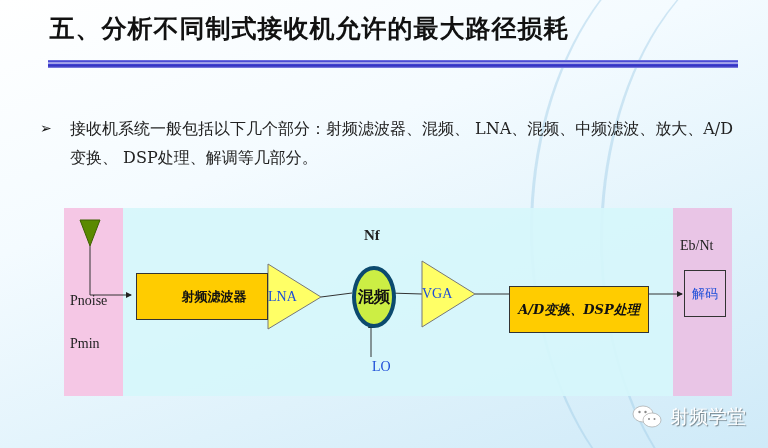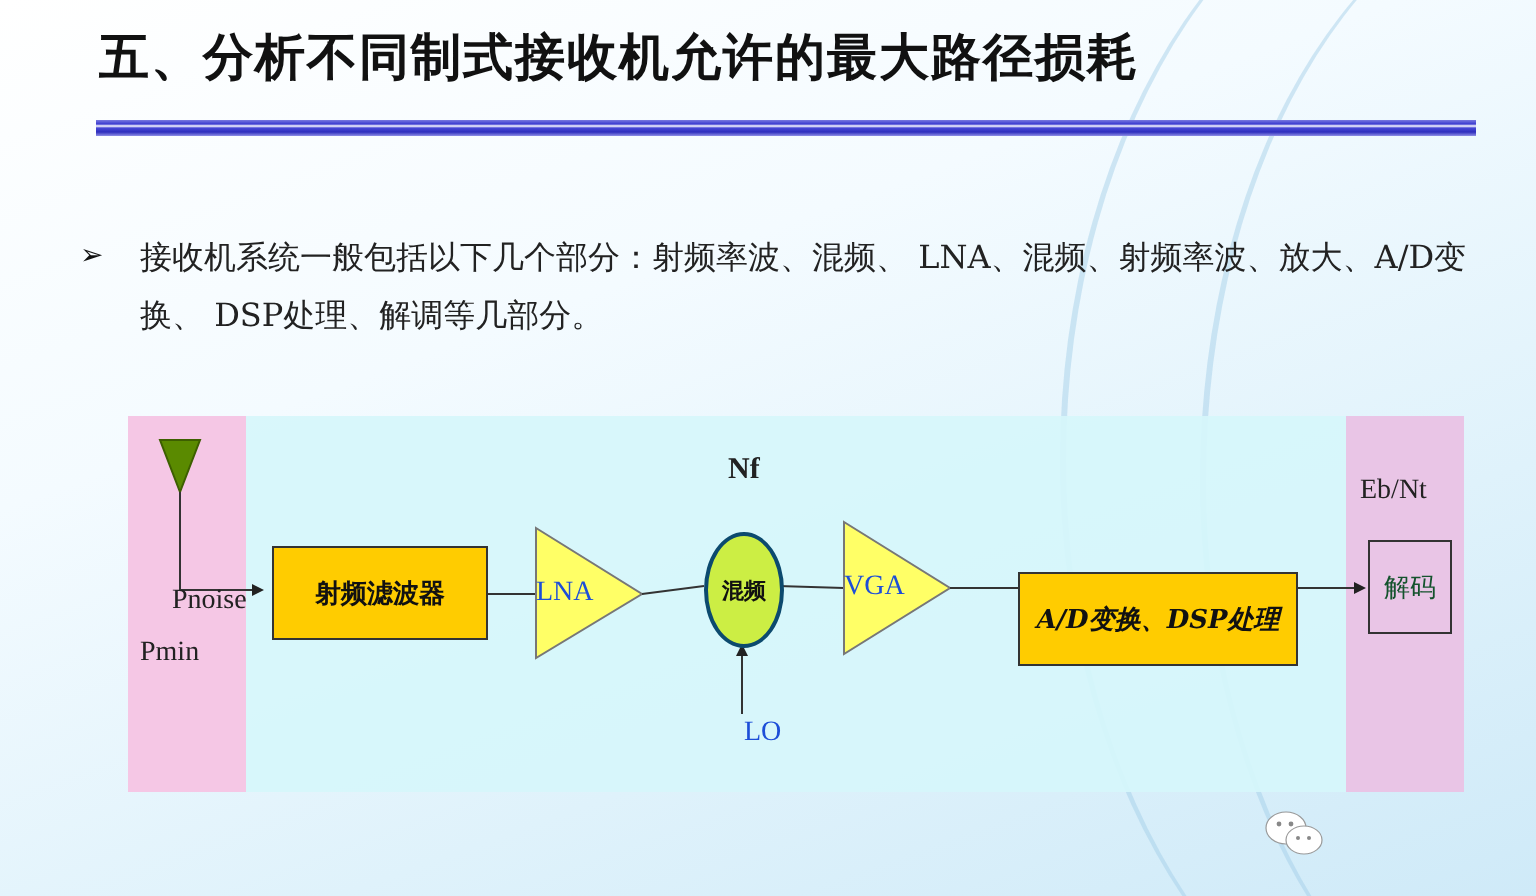--- a/index.html
+++ b/index.html
@@ -37,47 +37,47 @@
   .block {
     position: absolute; background: #ffcc00; border: 1px solid #333;
     display: flex; align-items: center; justify-content: center;
     font-family: "DejaVu Serif", serif; font-weight: bold; font-size: 13px; color: #111;
   }
   .tri-label {
     position: absolute; font-family: "Liberation Serif", serif; font-weight: normal; font-size: 14px; color: #1d4ed8;
   }
   .mixer {
     position: absolute; left: 352px; top: 266px; width: 36px; height: 54px; border-radius: 50%;
-    background: #ccee44; border: 2px solid #0c4a6e;
+    background: #ccee44; border: 4px solid #0c4a6e;
     display: flex; align-items: center; justify-content: center;
-    font-family: "DejaVu Serif", serif; font-weight: bold; font-size: 11px; color: #111; text-align: center;
+    font-family: "DejaVu Serif", serif; font-weight: bold; font-size: 16px; color: #111; text-align: center;
   }
   .decode {
     position: absolute; left: 684px; top: 270px; width: 40px; height: 45px;
     border: 1px solid #333; display: flex; align-items: center; justify-content: center;
-    font-family: "DejaVu Serif", serif; font-size: 13px; color: #14532d;
+    font-family: "DejaVu Serif", serif; font-size: 13px; color: #1d4ed8;
   }
   .watermark {
     position: absolute; left: 632px; top: 402px; height: 30px; display: flex; align-items: center; gap: 8px;
     color: #ffffff; font-size: 19px; text-shadow: 1px 1px 1px rgba(0,0,0,0.45);
   }
   svg.overlay { position: absolute; left: 0; top: 0; }
 </style>
 </head>
 <body>
 
 <div class="swoosh" style="left:530px;top:-80px;width:420px;height:620px;"></div>
 <div class="swoosh" style="left:600px;top:-60px;width:380px;height:600px;"></div>
 
 <div class="title">五、分析不同制式接收机允许的最大路径损耗</div>
 <div class="rule"></div>
 
 <div class="bullet">
   <span class="bullet-arrow">➢</span>
-  <span class="bullet-text">接收机系统一般包括以下几个部分：射频率波、混频、 LNA、混频、射频率波、放大、A/D变换、 DSP处理、解调等几部分。</span>
+  <span class="bullet-text">接收机系统一般包括以下几个部分：射频滤波器、混频、 LNA、混频、中频滤波、放大、A/D变换、 DSP处理、解调等几部分。</span>
 </div>
 
 <div class="diagram-bg"></div>
 <div class="pink-left"></div>
 <div class="pink-right"></div>
 
 <svg class="overlay" width="768" height="448">
   <defs>
     <marker id="arr" markerWidth="6" markerHeight="6" refX="5" refY="3" orient="auto">
       <path d="M0,0 L6,3 L0,6 z" fill="#222"></path>
@@ -97,35 +97,36 @@
 
   <line x1="389" y1="293" x2="422" y2="294" stroke="#333" stroke-width="1"></line>
 
   <polygon points="422,261 475,294 422,327" fill="#ffff66" stroke="#777" stroke-width="1"></polygon>
 
   <line x1="475" y1="294" x2="509" y2="294" stroke="#333" stroke-width="1"></line>
 
   <line x1="648" y1="294" x2="682" y2="294" stroke="#333" stroke-width="1" marker-end="url(#arr)"></line>
 </svg>
 
-<div class="lbl-sans" style="left:70px;top:293px;margin-left:16px;">Pnoise</div>
-<div class="lbl-sans" style="left:70px;top:319px;">Pmin</div>
+<div class="lbl-sans" style="left:70px;top:293px;">Pnoise</div>
+<div class="lbl-sans" style="left:70px;top:336px;">Pmin</div>
 <div class="lbl-sans" style="left:364px;top:227px;font-weight:bold;font-size:15px;">Nf</div>
 <div class="lbl-sans" style="left:680px;top:238px;">Eb/Nt</div>
 
-<div class="block" style="left:136px;top:273px;width:106px;height:45px;">射频滤波器</div>
+<div class="block" style="left:136px;top:273px;width:106px;height:45px;padding-left:24px;">射频滤波器</div>
 <div class="tri-label" style="left:268px;top:289px;">LNA</div>
 <div class="mixer">混频</div>
 <div class="tri-label" style="left:372px;top:359px;">LO</div>
 <div class="tri-label" style="left:422px;top:286px;">VGA</div>
 <div class="block" style="left:509px;top:286px;width:138px;height:45px;font-style:italic;">A/D变换、DSP处理</div>
 <div class="decode">解码</div>
 
 <div class="watermark">
   <svg width="30" height="26" viewBox="0 0 30 26">
     <ellipse cx="11" cy="10" rx="10" ry="8" fill="#fff" stroke="#999" stroke-width="0.6"></ellipse>
     <ellipse cx="20" cy="16" rx="9" ry="7" fill="#fff" stroke="#999" stroke-width="0.6"></ellipse>
     <circle cx="7.5" cy="8" r="1.2" fill="#888"></circle>
       <circle cx="13.5" cy="8" r="1.2" fill="#888"></circle>
     <circle cx="17" cy="15" r="1" fill="#888"></circle>
       <circle cx="22.5" cy="15" r="1" fill="#888"></circle>
   </svg>
+  <span>射频学堂</span>
 </div>
 
 </body></html>

